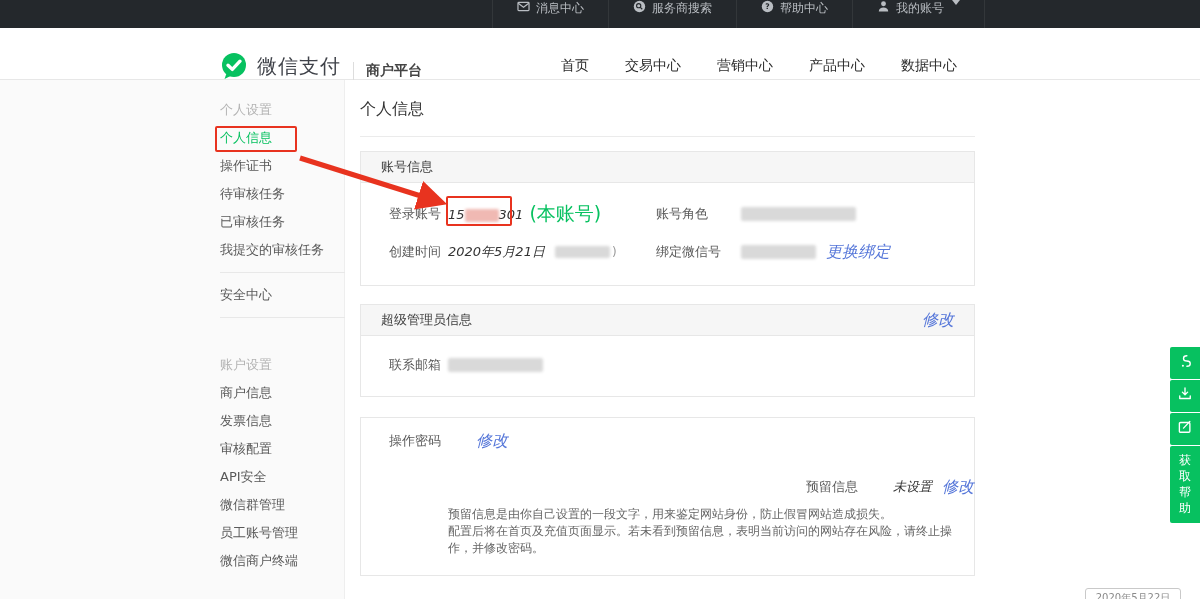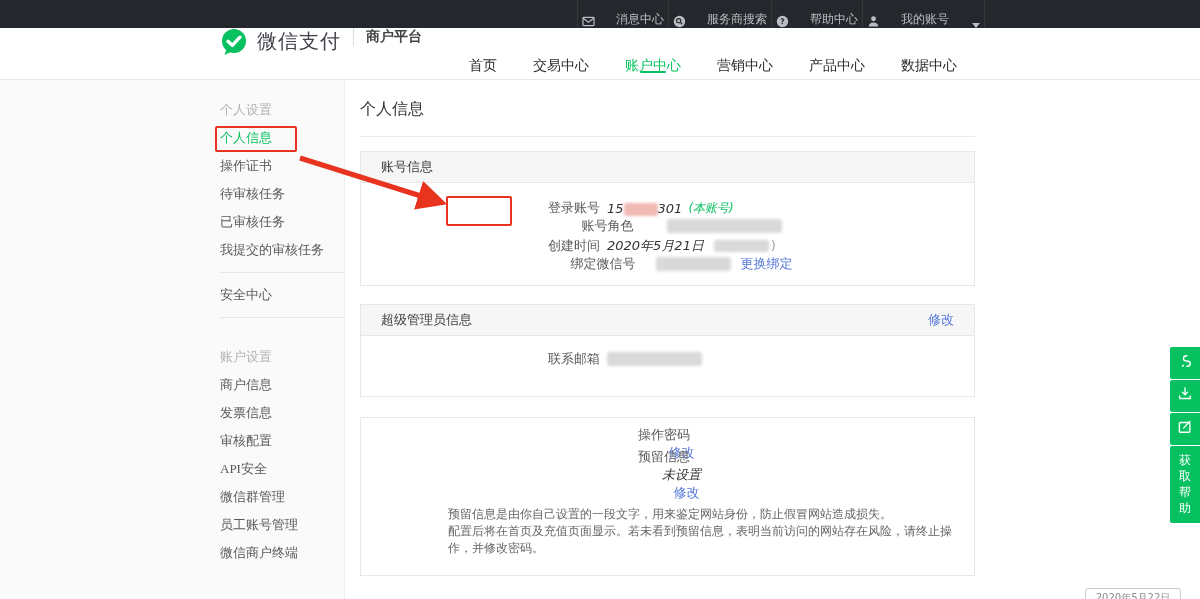--- a/index.html
+++ b/index.html
@@ -12,73 +12,73 @@
   html,body{width:1200px; height:599px;}
   body{
     position:relative; overflow:hidden; background:#fff;
     font-family:"DejaVu Sans","Liberation Sans",sans-serif;
     -webkit-font-smoothing:antialiased;
   }
   
   .topbar{position:absolute; top:0; left:0; right:0; height:28px; background:var(--topbar-bg);}
   .topbar-inner{position:absolute; right:215px; top:0; height:28px; display:flex;}
   .topbar-item{
-    display:flex; align-items:flex-end; gap:21px; color:#b9bdc2; font-size:12px;
-    padding:0 4px; height:28px; border-left:1px solid rgba(255,255,255,.07); cursor:pointer;
+    display:flex; align-items:flex-start; gap:6px; color:#b9bdc2; font-size:12px;
+    padding:0 24px; height:28px; border-left:1px solid rgba(255,255,255,.07); cursor:pointer;
   }
   .topbar-item:last-child{border-right:1px solid rgba(255,255,255,.07);}
   .topbar-item svg{display:block;}
   .caret{width:0;height:0;border-left:4px solid transparent;border-right:4px solid transparent;border-top:5px solid #b9bdc2;margin-left:2px;}
   
   .header{position:absolute; top:28px; left:0; right:0; height:52px; background:#fff; border-bottom:1px solid #e7e7e7; z-index:2;}
-  .brand{position:absolute; left:220px; top:0; height:52px; display:flex; align-items:flex-start;}
+  .brand{position:absolute; left:220px; top:0; height:52px; display:flex; align-items:flex-end;}
   .brand .logo{margin-right:9px; display:flex;}
   .brand-name{font-size:20px; color:#40434a; letter-spacing:1px;}
   .brand-divider{width:1px; height:18px; background:#ddd; margin:0 12px;}
   .portal-name{font-size:14px; font-weight:bold; color:#444;}
   .nav{position:absolute; right:225px; top:0; height:52px; display:flex;}
   .nav-item{position:relative; line-height:51px; padding:12px 18px; font-size:14px; color:#2b2b2b; cursor:pointer;}
   .nav-item.active{color:var(--brand-green);}
   .nav-item.active::after{
     content:""; position:absolute; left:50%; transform:translateX(-50%);
     bottom:7px; width:26px; height:2px; background:var(--brand-green); border-radius:1px;
   }
   
-  .sidebar{position:absolute; top:80px; left:0; width:345px; bottom:0; background:#fafafa; border-right:1px solid #eee;font-family:Liberation Serif, serif;}
+  .sidebar{position:absolute; top:80px; left:0; width:345px; bottom:0; background:#fafafa; border-right:1px solid #eee;}
   .side-menu{padding:16px 0 0 220px; font-size:13px;}
   .side-sec{color:#b3b3b3; height:28px; line-height:28px;}
-  .side-sec.sec2{margin-top:25px;}
+  .side-sec.sec2{margin-top:33px;}
   .side-item{height:28px; line-height:28px; color:#595959; cursor:pointer; white-space:nowrap;}
   .side-item.active{color:var(--brand-green);}
   .side-divider{width:125px; border-top:1px solid #e8e8e8; margin:8px 0;}
   
   .main{position:absolute; left:360px; top:80px; width:615px;}
   .page-title{font-size:16px; font-weight:normal; color:#333; padding:19px 0 16px; border-bottom:1px solid #ebebeb;}
   .card{border:1px solid #e7e7e7; margin-top:14px; background:#fff;}
   .card2{margin-top:18px;}
   .card3{margin-top:20px;}
   .card-header{
     background:#f6f6f6; border-bottom:1px solid #e7e7e7; height:31px;
     display:flex; align-items:center; justify-content:space-between; padding:0 20px;
     font-size:13px; color:#3d3d3d;
   }
   .card-body{padding:16px 0 18px;}
   .card2 .card-body{padding:14px 0 16px;}
   .card3 .card-body{padding:8px 0 18px;}
-  .frow{display:flex; align-items:center; height:30px; padding-left:28px;flex-direction:column;}
+  .frow{display:flex; align-items:center; height:30px; padding-left:28px;}
   .frow + .frow{margin-top:8px;}
   .card2 .frow + .frow, .card3 .frow + .frow{margin-top:16px;justify-content:flex-end;}
   .cell{display:flex; align-items:center;}
   .cell.c1{width:267px; flex:none;}
   .cell.c2{flex:1;}
   .flabel{width:59px; flex:none; font-size:13px; color:#5a5a5a;}
   .flabel2{width:85px; flex:none; font-size:13px; color:#5a5a5a;}
   .fvalue{font-size:13px; color:#333;font-style:italic;}
-  .green-tag{color:var(--brand-green); font-size:12px; margin-left:6px;font-style:italic;}
-  .link{color:var(--link-blue); font-size:13px; cursor:pointer; text-decoration:none;}
+  .green-tag{color:var(--brand-green); font-size:19px; margin-left:6px;}
+  .link{color:var(--link-blue); font-size:16px; cursor:pointer; text-decoration:none;font-style:italic;}
   .blur{display:inline-block; height:14px; border-radius:2px; background:#d9d9d9; filter:blur(1.6px); vertical-align:middle;}
   .blur.pink{background:#f0b9b3; height:13px;}
   .w34{width:34px;} .w38{width:38px; height:16px;} .w55{width:55px; height:12px;}
   .w58{width:58px; height:18px; background:#dedede;} .w75{width:75px;} .w95{width:95px;} .w115{width:115px;}
   .ml{margin-left:10px;}
   .paren{color:#9a9a9a; font-size:12px; margin-left:2px;}
   .desc{margin:4px 0 0 87px; font-size:12px; color:#666; line-height:17px;}
   
   .red-box{position:absolute; border:2px solid var(--annotation-red); border-radius:2px; z-index:5; pointer-events:none;}
   .red-box1{left:215px; top:126px; width:82px; height:26px;}
@@ -151,21 +151,20 @@
         <polyline points="8,13.2 12.3,17.4 20,9.2" fill="none" stroke="#fff" stroke-width="3.4" stroke-linecap="round" stroke-linejoin="round"></polyline>
       </svg>
     </span>
     <span class="brand-name">微信支付</span>
     <span class="brand-divider"></span>
     <span class="portal-name">商户平台</span>
   </div>
   <div class="nav">
     <div class="nav-item">首页</div>
     <div class="nav-item">交易中心</div>
-    <div class="nav-item active">账户中心</div>
     <div class="nav-item">营销中心</div>
     <div class="nav-item">产品中心</div>
     <div class="nav-item">数据中心</div>
   </div>
 </div>
 
 <div class="sidebar">
   <div class="side-menu">
     <div class="side-sec">个人设置</div>
     <div class="side-item active">个人信息</div>

